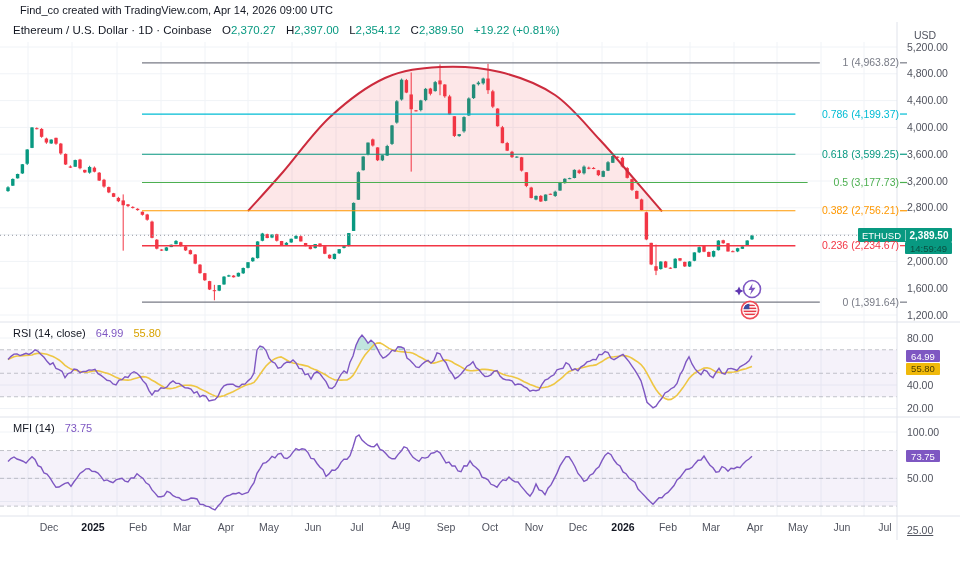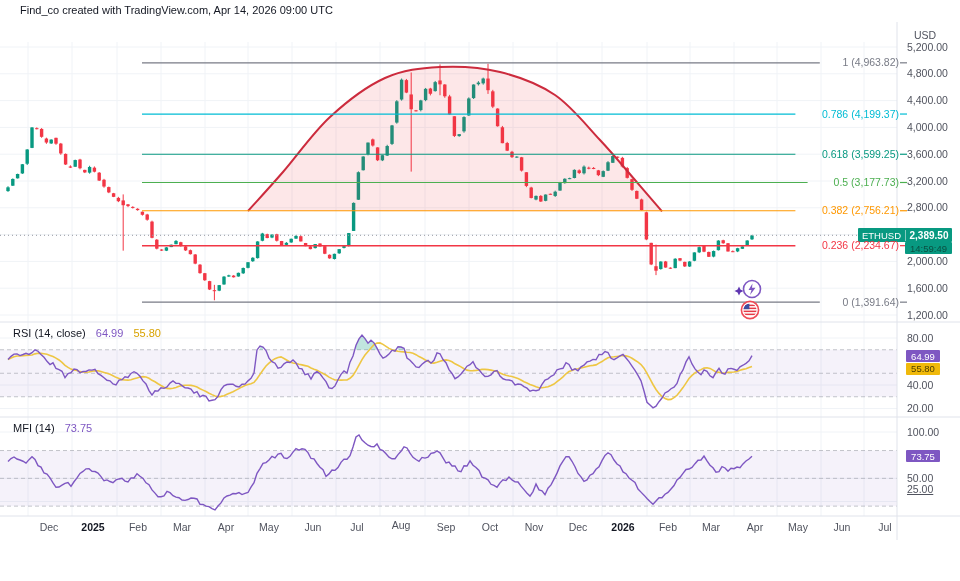--- a/index.html
+++ b/index.html
@@ -731,20 +731,28 @@
       <line x1="0" y1="506.1333333333333" x2="897" y2="506.1333333333333" stroke="#9598a1" stroke-width="1" stroke-dasharray="4,3" opacity="0.55"></line>
       <polyline points="8,461.4416263078394 11,458.5696362080526 14,456.98258680953955 17,459.036622175707 20,460.0229767766036 23,461.25008956465405 26,463.09224458540945 29,459.64748970078693 32,456.7371993700803 35,459.4920475528451 38,465.63712973086785 41,467.0854588942059 44,472.9855916507255 47,473.9898217200946 50,477.77727838117164 53,482.8948289359058 56,487.3082964980323 59,487.0704984217533 62,485.1788979913178 65,483.4429015958107 68,482.4833358701722 71,486.40549270812966 74,481.77513552403076 77,477.95402529544896 80,473.46584692565955 83,471.4555025442387 86,468.8387602087343 89,468.81099345018856 92,471.2475476977811 95,471.54878246154635 98,473.0537082161374 101,476.57787876576106 104,480.78263686361646 107,479.91977158297476 110,481.5173172886359 113,482.7705428507963 116,479.8894871935683 119,478.9513247932975 122,478.2522035544226 125,481.0647852584976 128,481.9650900700036 131,477.8431573622394 134,477.9202433869778 137,473.70018492285016 140,476.186163107137 143,478.4716998217643 146,482.8207753966265 149,484.7445959306084 152,489.9250365694969 155,493.13347484659016 158,496.7403964053661 161,496.7019958685424 164,495.8739008968129 167,491.43796188214253 170,492.70934175634216 173,495.71743219806035 176,497.1917513660194 179,497.754121637467 182,500.00982387080944 185,500.40224675542987 188,499.5304672346435 191,498.0278641167547 194,498.26440995089166 197,498.966666242724 200,504.26606766684137 203,504.48936758277085 206,506.0926707215491 209,506.6146709539751 212,508.65687046122 215,509.87491643447805 218,506.0291209505104 221,502.92276154630895 224,497.9718028807695 227,496.0165835549527 230,495.1308703734586 233,493.5366472665709 236,493.7325745177921 239,492.6397142650676 242,494.55608164162373 245,493.43481973393045 248,492.51110805360054 251,487.23252141660237 254,482.6317728648213 257,473.28160353352416 260,468.5692033576536 263,463.31942636751774 266,462.6167844690934 269,459.9926115221313 272,456.4140396195223 275,457.87967756586306 278,454.1348801818203 281,453.3490820951302 284,457.98270176568144 287,458.4929233479182 290,456.3683531182127 293,452.11862885079654 296,448.64220493689953 299,450.15279614851886 302,448.7859193270242 305,449.41347534938325 308,452.601782109659 311,458.4623535892849 314,458.82590693285147 317,463.47241040114466 320,467.15502204670724 323,469.7671100856589 326,476.44372785719963 329,473.8893259639844 332,470.0260915643295 335,470.3618455234232 338,467.5815110079098 341,462.33206640722386 344,459.10511758907 347,459.1796198323602 350,455.71363442155996 353,446.9273988191853 356,436.940932116271 359,434.90381880573153 362,439.98707170466815 365,442.70771526737576 368,445.21998494191223 371,446.50593572466374 374,446.75202525054 377,443.9587237716443 380,449.45166225145107 383,450.68547748639014 386,453.6971914222627 389,457.1773922088753 392,458.81027464267515 395,458.7179315025667 398,454.62640515194715 401,451.2784022374661 404,446.78234599126733 407,447.9445945384837 410,453.13513240081284 413,457.3188269918184 416,459.54234284581355 419,461.34543528609726 422,457.41912313291544 425,458.09256860050266 428,457.2447990269359 431,453.3172947747863 434,452.78148390279046 437,451.0160333751724 440,452.79320057551143 443,457.8323205286533 446,462.9935124119074 449,462.1156422773394 452,465.95704714503864 455,465.8725919519492 458,470.98350306055454 461,471.7183668513976 464,465.71487416224863 467,466.06780968031353 470,460.8635941025092 473,465.22312472722183 476,467.4113745593621 479,470.47500833789275 482,477.0722703805884 485,478.14154513437455 488,479.88153854992396 491,484.28139378241417 494,485.45801852803135 497,487.26382074923333 500,482.86914255436585 503,479.8675186224732 506,480.5574335449732 509,477.1024560933754 512,479.8960812994613 515,481.8287728373365 518,482.0067667949976 521,486.13585506969133 524,489.61007158075927 527,493.1620652638096 530,496.0790696989388 533,491.5651828147789 536,484.0604396116679 539,489.9066358295634 542,490.73760227447764 545,494.73921301615815 548,488.15143361207487 551,484.92941652579856 554,479.0680686163584 557,473.1433768201418 560,465.9257231437562 563,461.2153899135883 566,456.66129098625777 569,456.75347618516844 572,461.2659817317198 575,466.71809624923395 578,473.4561125676194 581,476.8062598299737 584,481.427110648868 587,479.9749196245256 590,475.2027615792957 593,473.6764477498775 596,469.25393614974496 599,466.8727502982846 602,460.595375159396 605,455.3441184693893 608,452.7840749122218 611,454.71706163257204 614,460.007514072645 617,464.02930441903646 620,465.9395475024893 623,471.89500947820255 626,473.70181684545474 629,477.9610604904825 632,480.2501194567001 635,482.43497650537404 638,489.0129979218845 641,492.11852063153407 644,495.1474260089197 647,498.5646456676085 650,501.49956160091017 653,504.28855351680966 656,501.03861152470654 659,497.7324434779336 662,497.80884947324716 665,494.24494372344884 668,492.4460990051281 671,489.0059737627598 674,485.56948718232843 677,479.8440839248654 680,477.4132343297639 683,473.4515267659553 686,469.45687615711864 689,469.01853818936894 692,467.4235665780174 695,463.67213980662484 698,460.2063692212322 701,459.961992041034 704,456.0344401234419 707,460.9127932669688 710,465.2617838918852 713,467.7348176501738 716,472.134792875476 719,471.7007013813228 722,466.5849127813506 725,467.97178167921646 728,471.2924832307966 731,468.32595601995087 734,468.6776946138001 737,467.09812224015286 740,467.7373527801727 743,463.92160021140705 746,460.9702198585154 749,459.0254081163936 752,456.325" fill="none" stroke="#7e57c2" stroke-width="1.4"></polyline>
       <line x1="0" y1="322" x2="960" y2="322" stroke="#e0e3eb" stroke-width="1"></line>
       <line x1="0" y1="417" x2="960" y2="417" stroke="#e0e3eb" stroke-width="1"></line>
       <line x1="0" y1="516" x2="960" y2="516" stroke="#e0e3eb" stroke-width="1"></line>
       <line x1="897" y1="22" x2="897" y2="540" stroke="#e0e3eb" stroke-width="1"></line>
     </svg>
 
   <div class="abs" id="topbar">Find_co created with TradingView.com, Apr 14, 2026 09:00 UTC</div>
 
+  <div class="abs" id="symbolrow">
+    <span>Ethereum / U.S. Dollar · 1D · Coinbase</span>
+    <span class="k">O</span><span class="v">2,370.27</span>
+    <span class="k">H</span><span class="v">2,397.00</span>
+    <span class="k">L</span><span class="v">2,354.12</span>
+    <span class="k">C</span><span class="v">2,389.50</span>
+    <span class="chg">+19.22 (+0.81%)</span>
+  </div>
 
   <div class="abs" id="usd-label">USD</div>
 
   <div class="abs badge" id="ethusd-badge">
     <span class="sym">ETHUSD</span>
     <span class="px">2,389.50</span>
   </div>
   <div class="abs badge" id="countdown-badge">14:59:49</div>
 
   <div class="abs pane-title" style="left:13px;top:327px;">
@@ -799,21 +807,21 @@
     <div class="abs axis-text" style="left:907px;top:174.5px;">3,200.00</div>
     <div class="abs axis-text" style="left:907px;top:201.3px;">2,800.00</div>
     <div class="abs axis-text" style="left:907px;top:254.89999999999998px;">2,000.00</div>
     <div class="abs axis-text" style="left:907px;top:281.70000000000005px;">1,600.00</div>
     <div class="abs axis-text" style="left:907px;top:308.5px;">1,200.00</div>
     <div class="abs axis-text" style="left:907px;top:331.5px;">80.00</div>
     <div class="abs axis-text" style="left:907px;top:378.5px;">40.00</div>
     <div class="abs axis-text" style="left:907px;top:402px;text-align:center;">20.00</div>
     <div class="abs axis-text" style="left:907px;top:425.5px;">100.00</div>
     <div class="abs axis-text" style="left:907px;top:471.8333333333333px;">50.00</div>
-    <div class="abs axis-text" style="left:907px;top:483px;text-decoration:underline;">25.00</div>
+    <div class="abs axis-text" style="left:907px;top:524px;text-decoration:underline;">25.00</div>
     <div class="abs month-label" style="left:28px;top:521px;">Dec</div>
     <div class="abs month-label bold" style="left:72px;top:521px;">2025</div>
     <div class="abs month-label" style="left:117px;top:521px;">Feb</div>
     <div class="abs month-label" style="left:161px;top:521px;">Mar</div>
     <div class="abs month-label" style="left:205px;top:521px;">Apr</div>
     <div class="abs month-label" style="left:248px;top:521px;">May</div>
     <div class="abs month-label" style="left:292px;top:521px;">Jun</div>
     <div class="abs month-label" style="left:336px;top:521px;">Jul</div>
     <div class="abs month-label" style="left:380px;top:519px;">Aug</div>
     <div class="abs month-label" style="left:425px;top:521px;">Sep</div>

